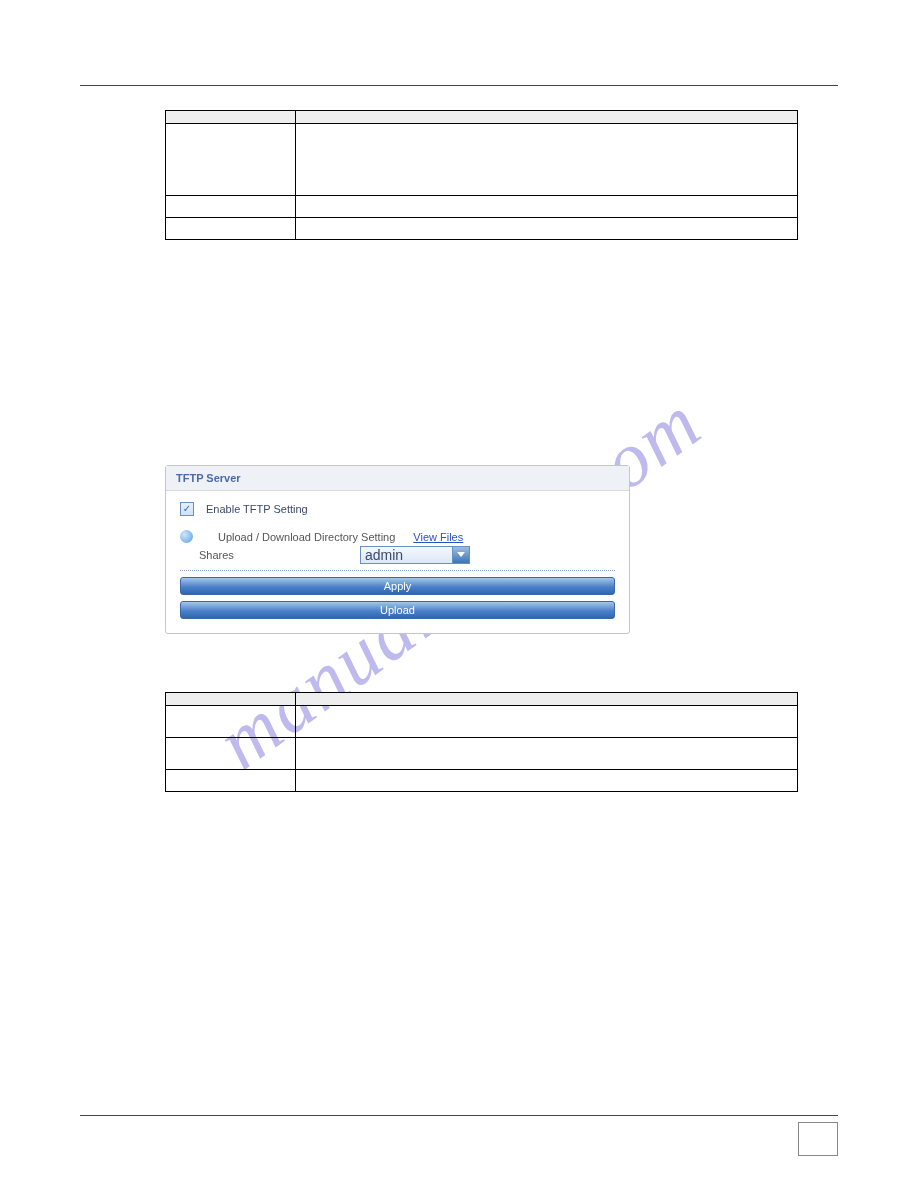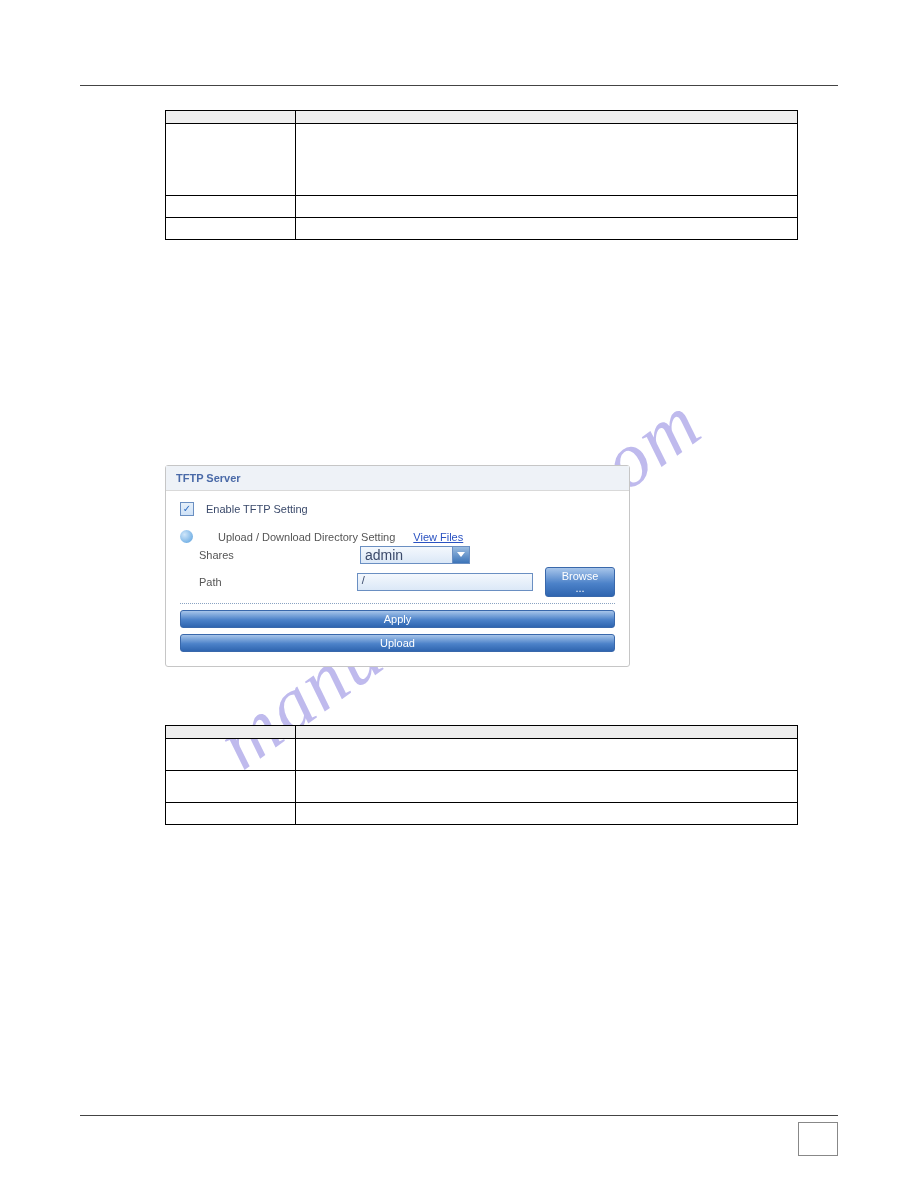--- a/index.html
+++ b/index.html
@@ -224,28 +224,20 @@
         <span class="tftp-label-col" style="width:auto;margin-right:12px;padding-left:16px;">Upload / Download Directory Setting</span>
         <span class="tftp-link">View Files</span>
       </div>
       <div class="tftp-row" style="padding-left:19px;">
         <span class="tftp-label-col">Shares</span>
         <span class="tftp-select">
           <span>admin</span>
           <span class="tftp-select-arrow"></span>
         </span>
       </div>
-      <div class="tftp-row" style="padding-left:19px;">
-        <span class="tftp-label-col">Path</span>
-        <span class="tftp-input">
-          <span>/</span>
-        </span>
-        <span style="flex:1"></span>
-        <span class="tftp-btn" style="padding:2px 10px;">Browse ...</span>
-      </div>
       <div class="dotted"></div>
       <div class="tftp-btn-row">
         <span class="tftp-btn">Apply</span>
         <span class="tftp-btn">Upload</span>
       </div>
     </div>
   </div>
 
   <div class="second-table-wrap">
     <table class="spec">

